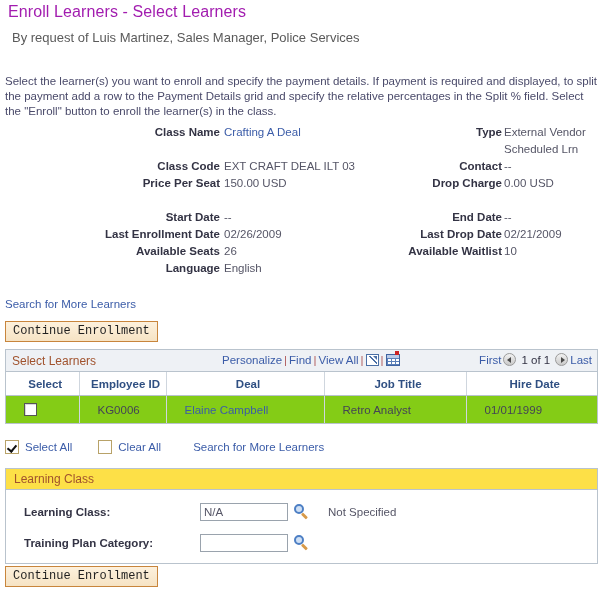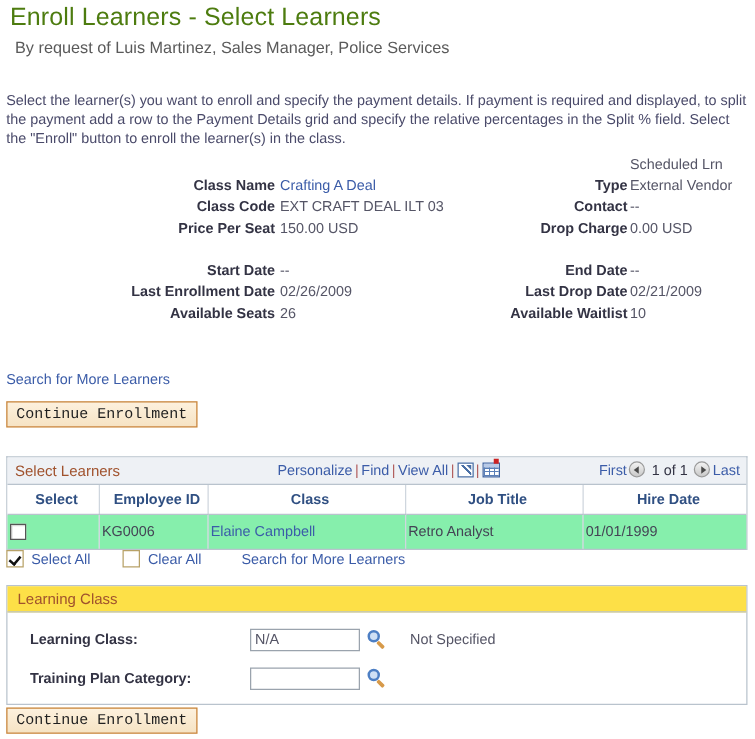--- a/index.html
+++ b/index.html
@@ -15,22 +15,22 @@
     color: #333333;
     overflow: hidden;
     position: relative;
   }
 
   
   .page-title {
     position: absolute;
     left: 8px;
     top: 3px;
-    font-size: 20px;
-    color: #4d7c0f;
+    font-size: 16px;
+    color: #a21caf;
     letter-spacing: 0.1px;
     white-space: nowrap;
   }
   .page-subtitle {
     position: absolute;
     left: 12px;
     top: 30px;
     font-size: 13px;
     color: #5a5a5a;
     white-space: nowrap;
@@ -115,21 +115,20 @@
 
   
   .grid {
     position: absolute;
     left: 5px;
     top: 349px;
     width: 593px;
     border: 1px solid #b9c3cd;
     border-bottom: none;
     box-sizing: border-box;
-    margin-top: 16px;
   }
   .grid-titlebar {
     position: relative;
     height: 21px;
     background: #eef1f5;
     border-bottom: 1px solid #b9c3cd;
   }
   .grid-title {
     position: absolute;
     left: 6px;
@@ -249,22 +248,22 @@
     font-weight: bold;
     text-align: center;
     padding: 3px 0 3px 6px;
     border-bottom: 1px solid #b9c3cd;
     border-right: 1px solid #cfd6de;
     height: 17px;
     font-size: 11.5px;
     white-space: nowrap;
   }
   table.gtbl td {
-    background: #86efac;
-    padding: 4px 0 4px 2px;
+    background: #84cc16;
+    padding: 4px 0 4px 18px;
     border-bottom: 1px solid #b9c3cd;
     border-right: 1px solid #cfd6de;
     height: 19px;
     color: #444455;
     white-space: nowrap;
     vertical-align: middle;
   }
   table.gtbl th:last-child, table.gtbl td:last-child { border-right: none; }
   td .cell-link { color: #3b5ca8; text-decoration: none; cursor: pointer; }
 
@@ -399,31 +398,31 @@
 <body>
 
 <div class="page-title">Enroll Learners - Select Learners</div>
 <div class="page-subtitle">By request of Luis Martinez, Sales Manager, Police Services</div>
 
 <div class="instructions">Select the learner(s) you want to enroll and specify the payment details. If payment is required and displayed, to split the payment add a row to the Payment Details grid and specify the relative percentages in the Split % field. Select the "Enroll" button to enroll the learner(s) in the class.</div>
 
 <div class="details">
 
   <div class="det-row">
-    <span class="det-val rcol-val">Scheduled Lrn</span>
-  </div>
-
-  <div class="det-row">
     <span class="det-lbl lcol-lbl">Class Name</span>
     <span class="det-val lcol-val link">Crafting A Deal</span>
     <span class="det-lbl rcol-lbl">Type</span>
     <span class="det-val rcol-val">External Vendor</span>
   </div>
 
   <div class="det-row">
+    <span class="det-val rcol-val">Scheduled Lrn</span>
+  </div>
+
+  <div class="det-row">
     <span class="det-lbl lcol-lbl">Class Code</span>
     <span class="det-val lcol-val">EXT CRAFT DEAL ILT 03</span>
     <span class="det-lbl rcol-lbl">Contact</span>
     <span class="det-val rcol-val">--</span>
   </div>
 
   <div class="det-row">
     <span class="det-lbl lcol-lbl">Price Per Seat</span>
     <span class="det-val lcol-val">150.00 USD</span>
     <span class="det-lbl rcol-lbl">Drop Charge</span>
@@ -446,20 +445,24 @@
     <span class="det-val rcol-val">02/21/2009</span>
   </div>
 
   <div class="det-row">
     <span class="det-lbl lcol-lbl">Available Seats</span>
     <span class="det-val lcol-val">26</span>
     <span class="det-lbl rcol-lbl">Available Waitlist</span>
     <span class="det-val rcol-val">10</span>
   </div>
 
+  <div class="det-row">
+    <span class="det-lbl lcol-lbl">Language</span>
+    <span class="det-val lcol-val">English</span>
+  </div>
 
 </div>
 
 <a class="pslink search-more-top">Search for More Learners</a>
 
 <button class="ps-button btn-top">Continue Enrollment</button>
 
 <div class="grid">
 
   <div class="grid-titlebar">
@@ -479,21 +482,21 @@
       <col style="width:73px">
         <col style="width:87px">
         <col style="width:158px">
         <col style="width:142px">
         <col style="width:131px">
     </colgroup>
     <thead>
       <tr>
         <th>Select</th>
         <th>Employee ID</th>
-        <th>Class</th>
+        <th>Deal</th>
         <th>Job Title</th>
         <th>Hire Date</th>
       </tr>
     </thead>
     <tbody>
       <tr>
         <td><span class="row-chk"></span></td>
         <td>KG0006</td>
         <td><a class="cell-link">Elaine Campbell</a></td>
         <td>Retro Analyst</td>

